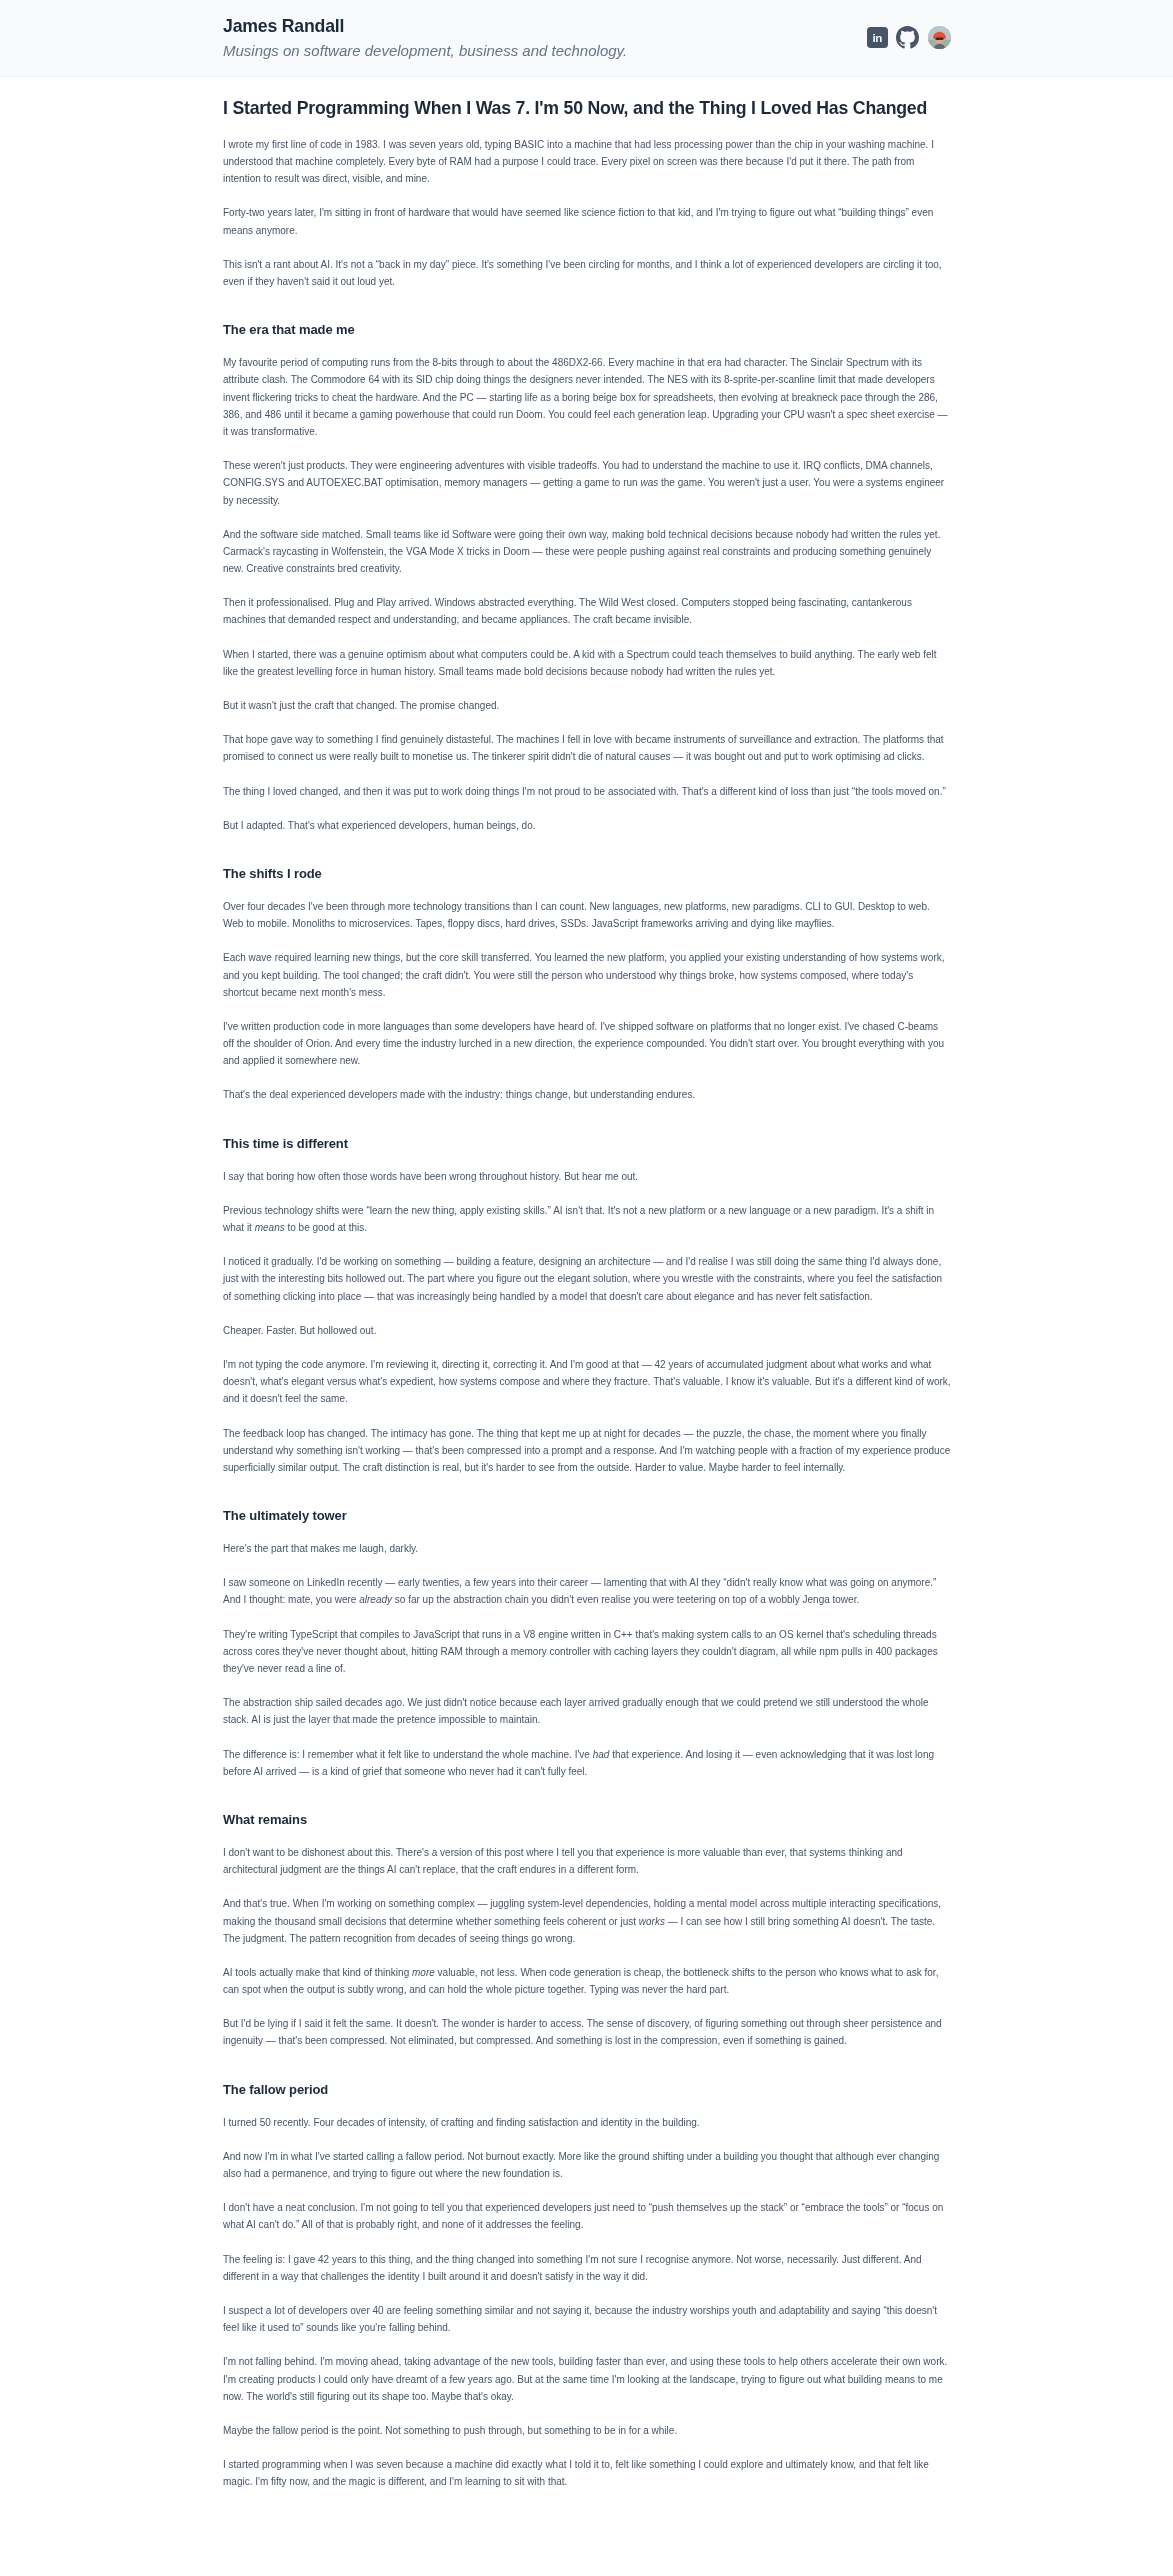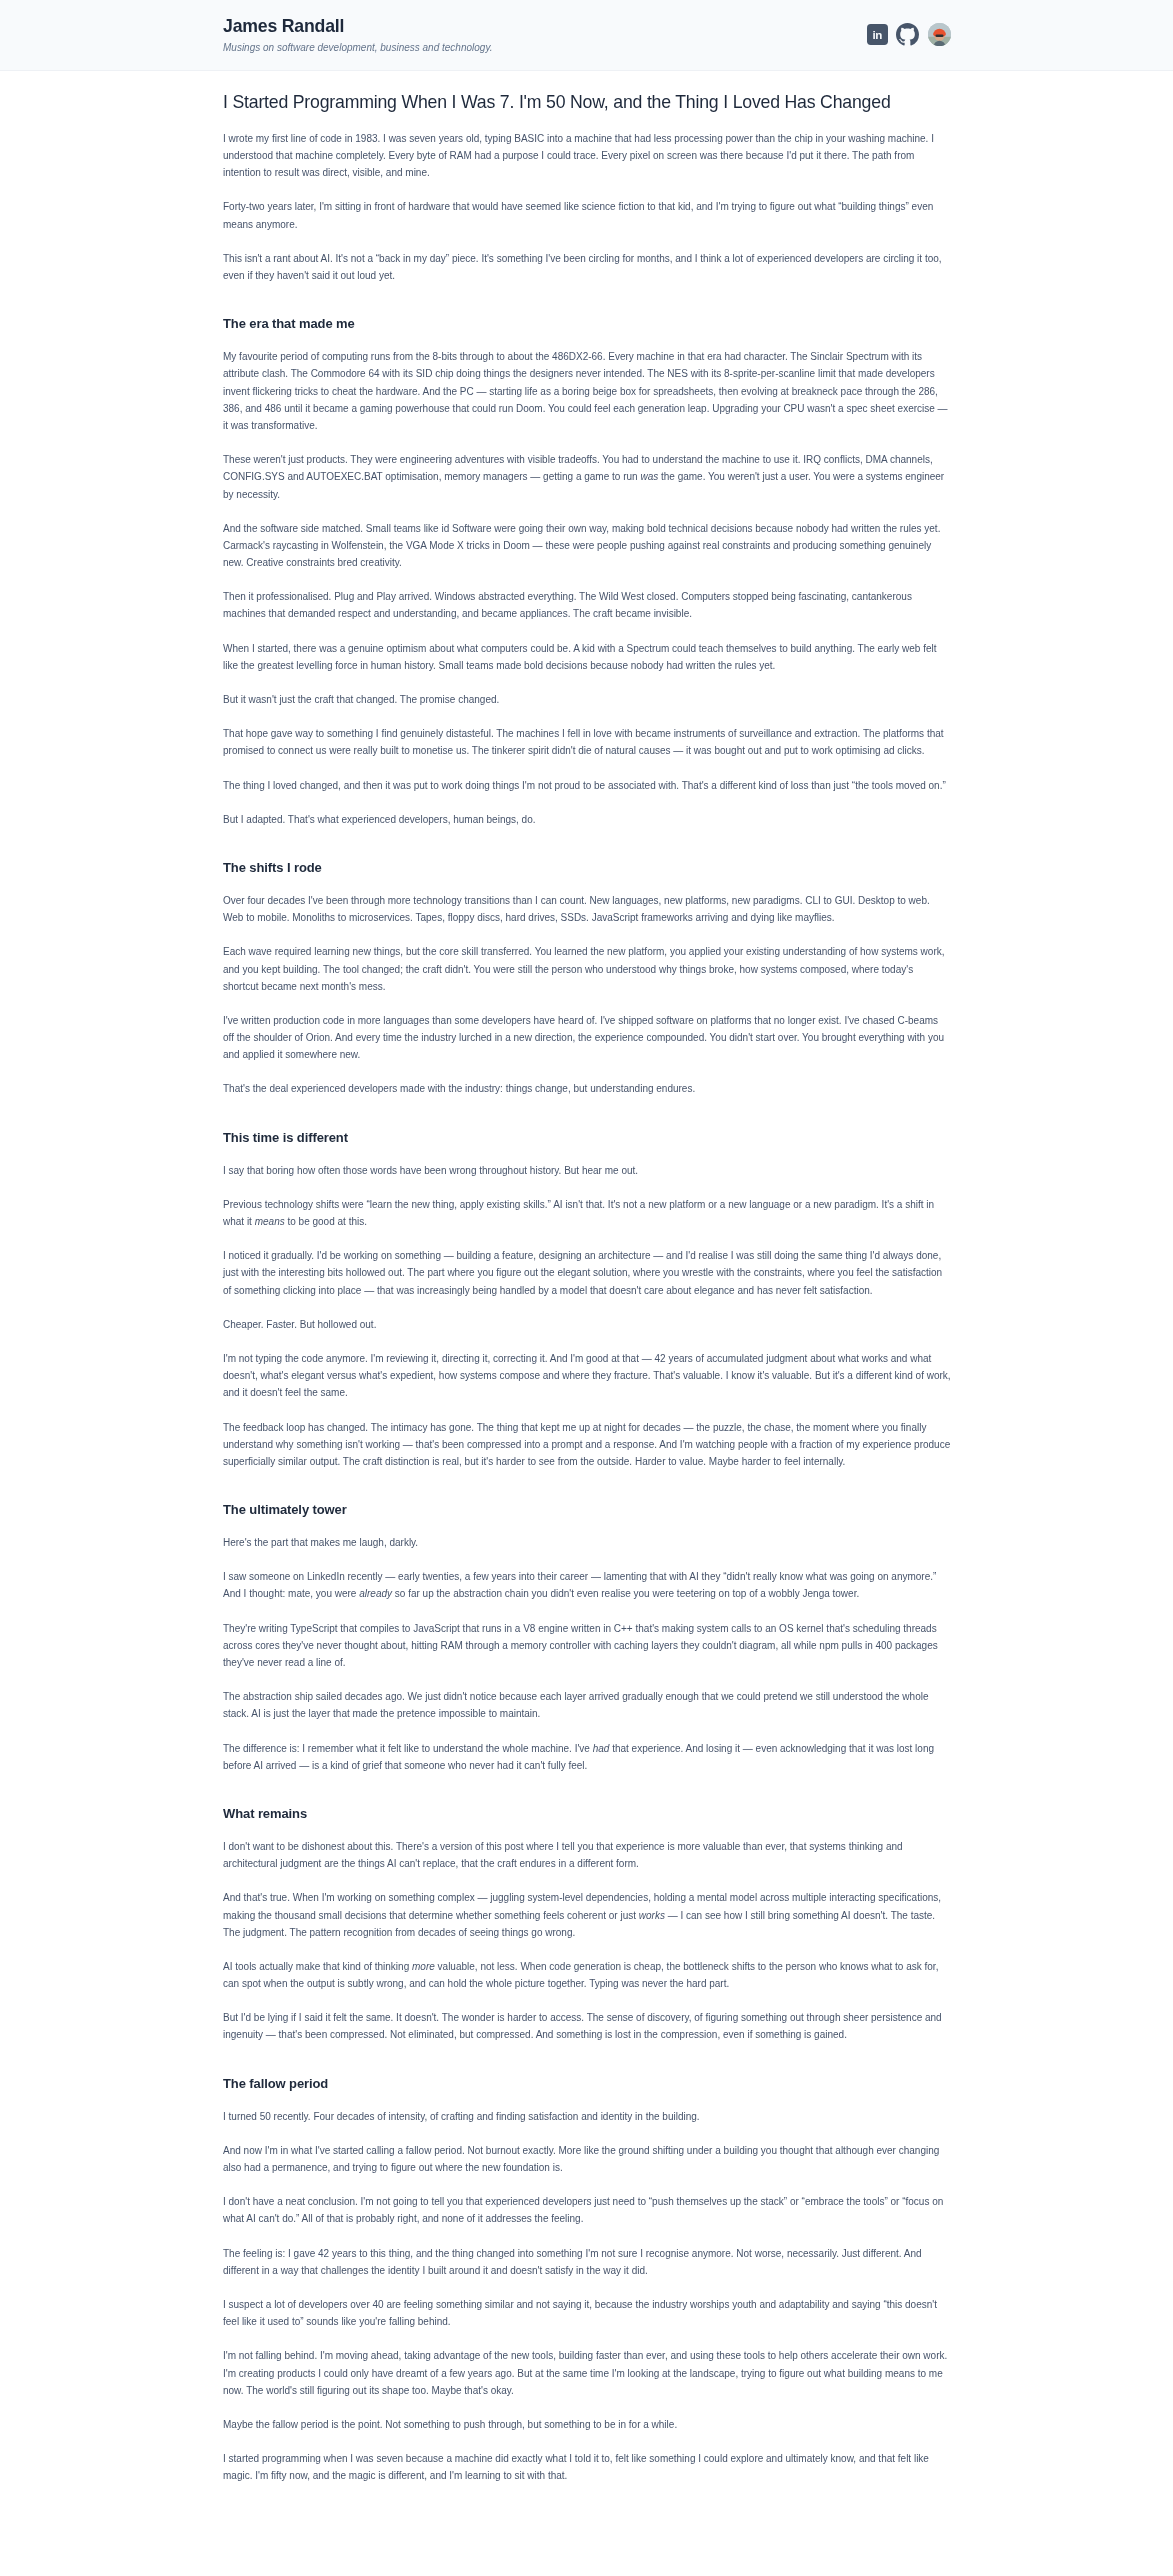--- a/index.html
+++ b/index.html
@@ -31,21 +31,21 @@
   }
   .site-title {
     font-size: 17.7px;
     font-weight: 700;
     color: #1e293b;
     letter-spacing: -0.2px;
     cursor: pointer;
   }
   .site-subtitle {
     font-style: italic;
-    font-size: 10px;
+    font-size: 15px;
     color: #64748b;
     margin-top: 4.9px;
   }
   .header-icons { display: flex; align-items: center; gap: 8.6px; }
   .icon-btn { display: inline-flex; align-items: center; justify-content: center; cursor: pointer; border-radius: 7px; }
   .li-badge {
     width: 21px; height: 21px;
     background: #475569;
     border-radius: 3.7px;
     color: #f8fafc;
@@ -61,21 +61,21 @@
     overflow: hidden;
     background: #b9c6cb;
     cursor: pointer;
     flex: 0 0 auto;
   }
 
   
   .article { padding-top: 21px; }
   .article-title {
     font-size: 17.7px;
-    font-weight: 400;
+    font-weight: 700;
     color: #1e293b;
     letter-spacing: -0.2px;
     margin-bottom: 3.7px;
     white-space: nowrap;
   }
   .para {
     font-size: 10px;
     line-height: 1.72;
     color: #46536a;
     margin-top: 17px;

